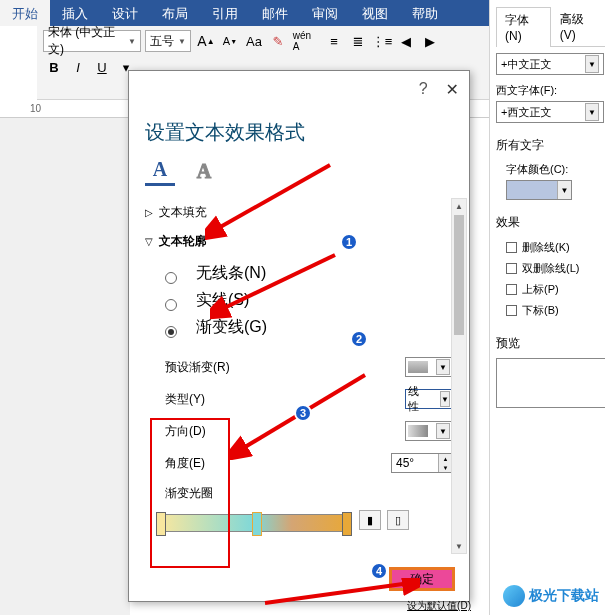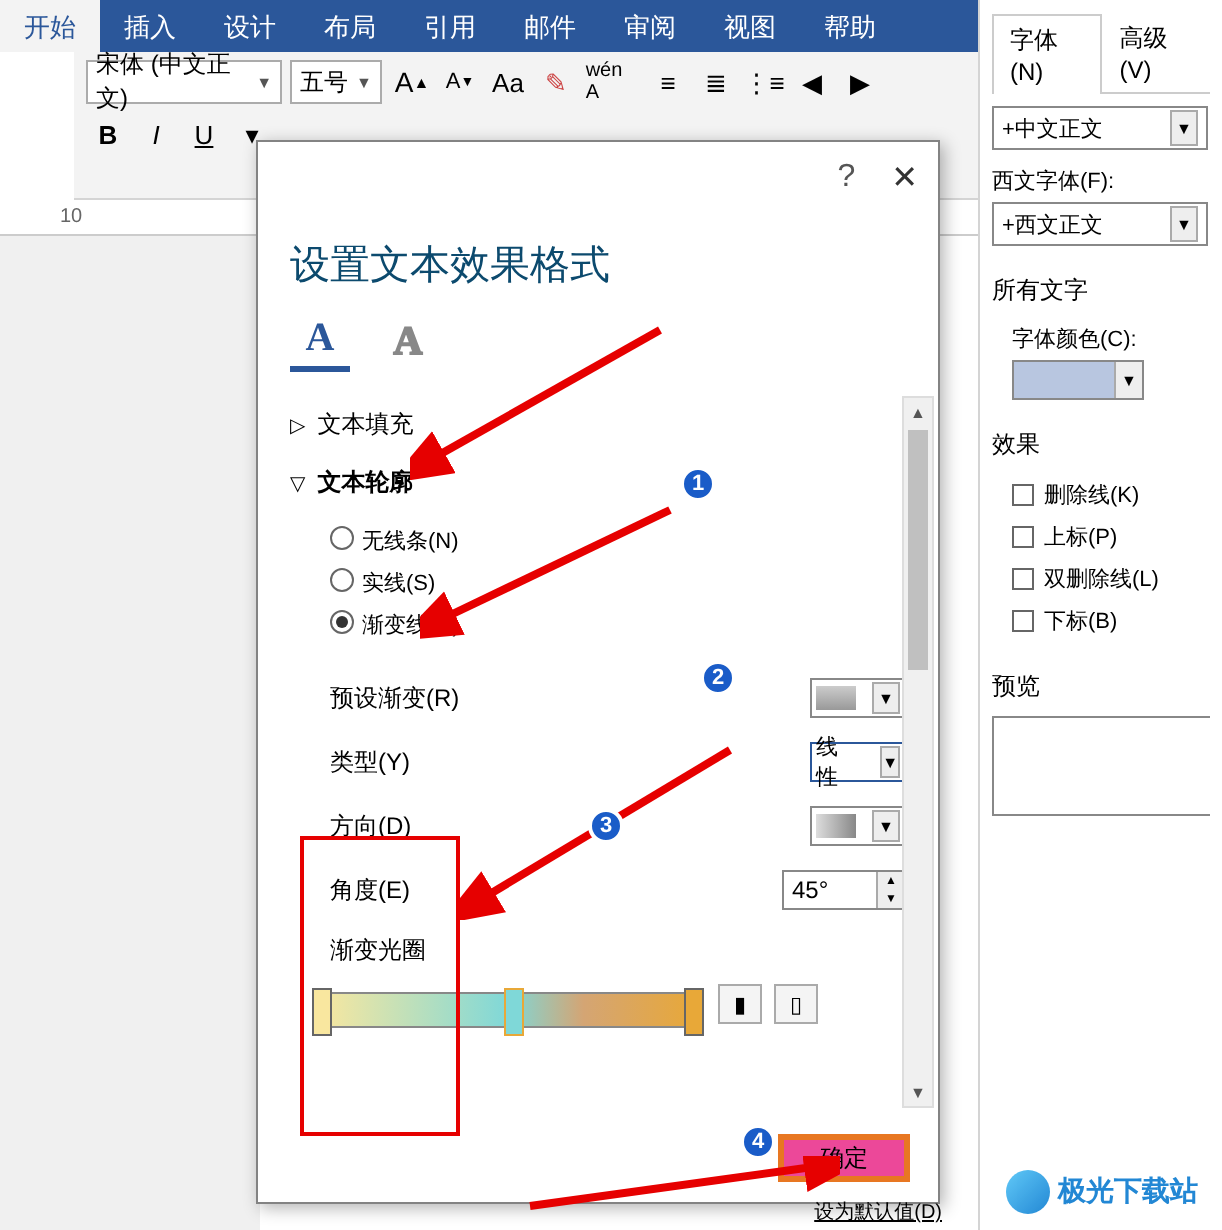--- a/index.html
+++ b/index.html
@@ -34,21 +34,21 @@
   
   .scroll-area { position: relative; margin: 0 6px 0 16px; height: 360px; }
   .scrollbar-v { position: absolute; right: -4px; top: 0; width: 16px; height: 356px; background: #f0f0f0; border: 1px solid #ddd; }
   .scroll-thumb { position: absolute; top: 16px; left: 2px; width: 10px; height: 120px; background: #c0c0c0; }
   .sb-arrow { position: absolute; left: 0; width: 14px; height: 14px; display: flex; align-items: center; justify-content: center; font-size: 8px; color: #555; }
   
   .section-header { padding: 6px 0; font-size: 12px; display: flex; align-items: center; gap: 6px; cursor: pointer; }
   .section-header .chev { font-size: 10px; }
   
   .radio-group { padding: 4px 0 10px 20px; }
-  .radio-item { display: flex; align-items: flex-start; gap: 4px; padding: 3px 0; font-size: 11px; }
+  .radio-item { display: flex; align-items: flex-end; gap: 19px; padding: 3px 0; font-size: 16px; }
   .radio { width: 12px; height: 12px; border: 1px solid #666; border-radius: 50%; display: inline-flex; align-items: center; justify-content: center; }
   .radio.checked::after { content: ""; width: 6px; height: 6px; background: #333; border-radius: 50%; }
   
   .opt-row { display: flex; align-items: center; justify-content: space-between; padding: 6px 10px 6px 20px; font-size: 12px; position: relative; }
   .opt-label { text-decoration: underline; text-decoration-color: transparent; }
   .small-combo { width: 48px; height: 20px; border: 1px solid #888; display: flex; align-items: center; justify-content: space-between; padding: 0 2px; font-size: 11px; background: #fff; }
   .small-combo.sel { border-color: #2b579a; gap: 20px; }
   .small-combo .arr { width: 14px; height: 16px; background: #eee; border: 1px solid #aaa; display: flex; align-items: center; justify-content: center; font-size: 8px; }
   .spin { width: 62px; height: 20px; border: 1px solid #888; display: flex; align-items: center; padding-left: 4px; position: relative; background: #fff; }
   .spin .spinbtns { position: absolute; right: 0; top: 0; width: 14px; height: 18px; display: flex; flex-direction: column; }
@@ -268,25 +268,25 @@
       <div class="sw"></div>
       <div class="arr">▼</div>
     </div>
   <div class="rp-section">效果</div>
   <div class="cb-row">
       <span class="cb"></span>
       <span>删除线(K)</span>
     </div>
   <div class="cb-row">
       <span class="cb"></span>
-      <span>上标(P)</span>
+      <span>双删除线(L)</span>
     </div>
   <div class="cb-row">
       <span class="cb"></span>
-      <span>双删除线(L)</span>
+      <span>上标(P)</span>
     </div>
   <div class="cb-row">
       <span class="cb"></span>
       <span>下标(B)</span>
     </div>
   <div class="rp-section">预览</div>
   <div style="height:50px;border:1px solid #888;border-right:none;margin-top:4px"></div>
 </div>
 
 <div class="bottom-txt">设为默认值(D)</div>

